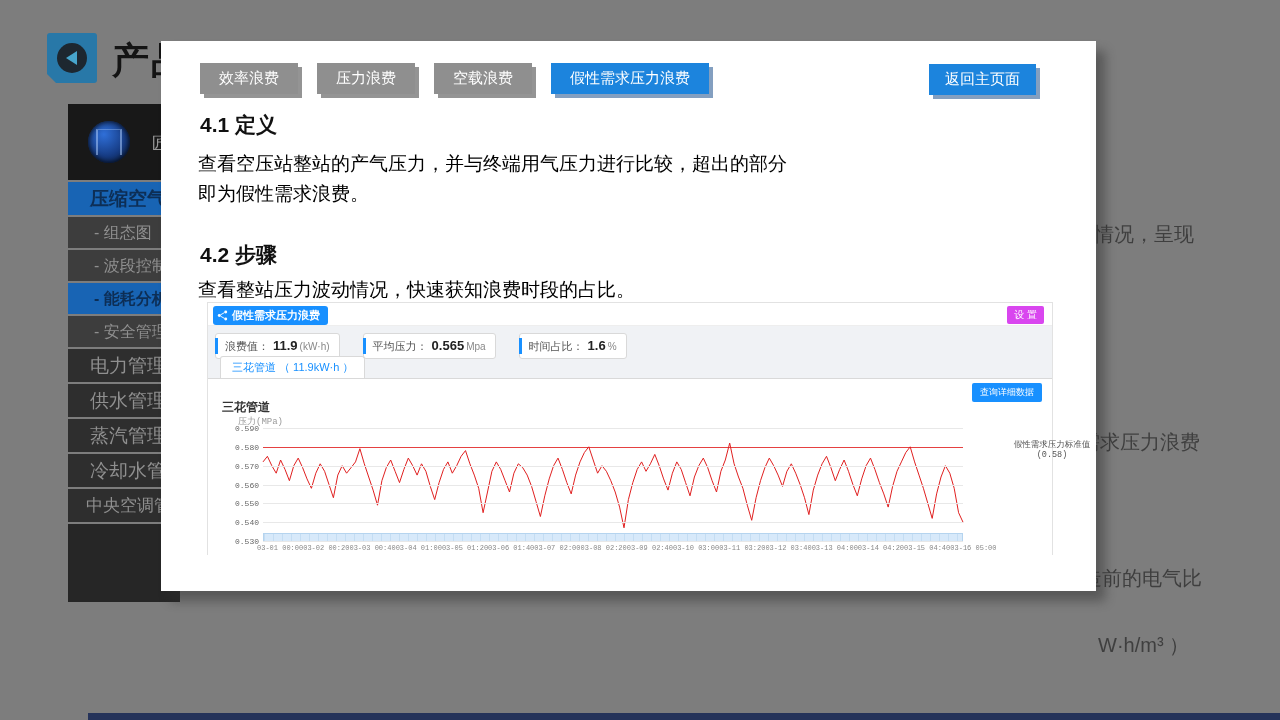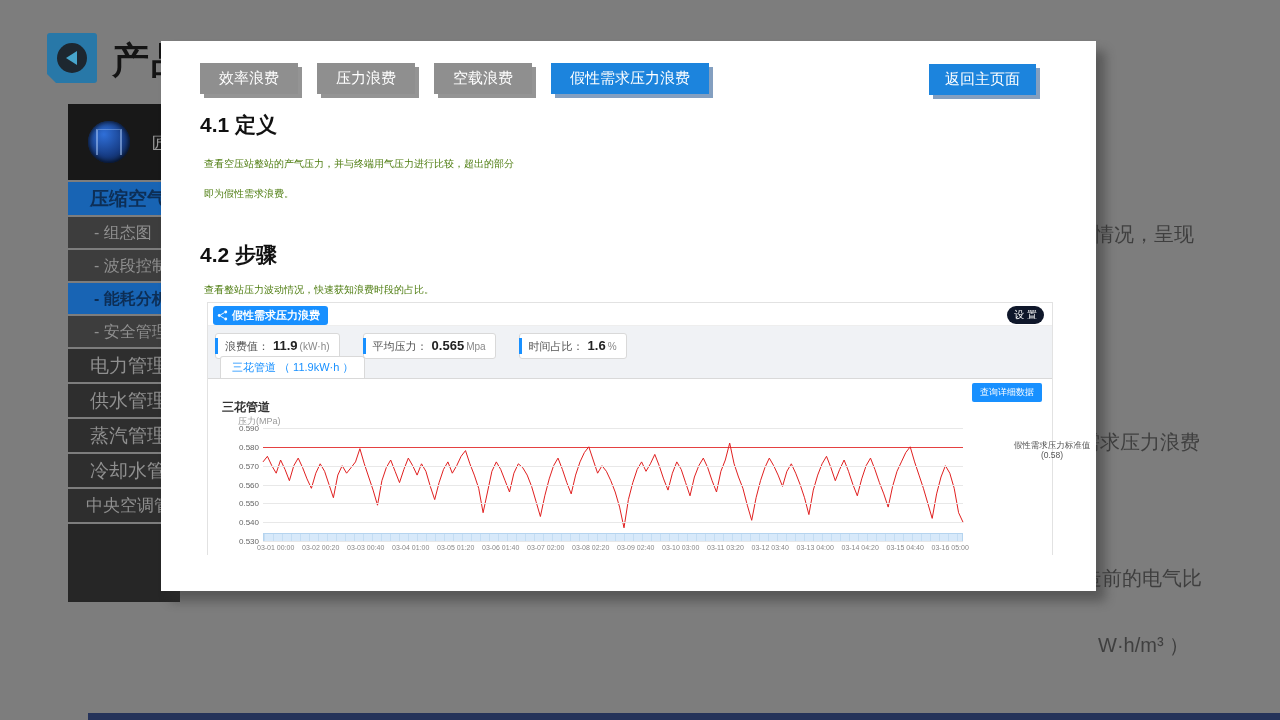--- a/index.html
+++ b/index.html
@@ -38,41 +38,41 @@
     box-shadow:9px 10px 10px rgba(45,45,45,.45); }
 
   .tab-row { position:absolute; left:39px; top:22px; width:860px; display:flex; gap:19px; }
   .wtab { border:none; color:#fff; background:#8f8f8f; font-size:15px; padding:6px 19px;
     box-shadow:4px 4px 0 rgba(60,60,60,.55); cursor:pointer; font-family:inherit; white-space:nowrap; }
   .wtab.active { background:#1c84dd; box-shadow:4px 4px 0 rgba(30,80,140,.55); }
   .return-btn { position:absolute; right:60px; top:23px; border:none; background:#1c84dd; color:#fff;
     font-size:15px; padding:6px 16px; box-shadow:4px 4px 0 rgba(30,80,140,.55); cursor:pointer; font-family:inherit; }
 
   .h-sec { position:absolute; left:39px; font-size:21px; font-weight:bold; color:#111; }
-  .p-sec { position:absolute; left:43px; font-size:10px; color:#4d7c0f; line-height:30px; }
+  .p-sec { position:absolute; left:37px; font-size:19px; color:#000000; line-height:30px; }
 
   
   .shot { position:absolute; left:46px; top:261px; width:846px; height:253px; background:#f0f2f5;
     border:1px solid #e2e2e2; font-family:"Liberation Sans", sans-serif; }
   .shot-top { height:23px; background:#fff; border-bottom:1px solid #eee; position:relative; }
   .shot-badge { position:absolute; left:5px; top:3px; background:#1890ff; color:#fff; font-size:11px;
     padding:2px 8px 2px 4px; border-radius:3px; display:flex; align-items:center; gap:4px; font-weight:bold; }
-  .set-btn { position:absolute; right:8px; top:3px; background:#0f172a; color:#fff; font-size:10px;
-    border:none; border-radius:9px; padding:2px 7px; cursor:pointer; font-family:inherit; }
+  .set-btn { position:absolute; right:8px; top:3px; background:#d946ef; color:#fff; font-size:10px;
+    border:none; border-radius:2px; padding:2px 7px; cursor:pointer; font-family:inherit; }
   .stats-row { position:absolute; left:7px; top:30px; display:flex; gap:23px;justify-content:center; }
   .stat-card { background:#fff; border:1px solid #d9d9d9; border-radius:3px; display:flex;
     align-items:baseline; padding:4px 9px; position:relative; }
   .stat-card:before { content:""; position:absolute; left:-1px; top:4px; bottom:4px; width:3px; background:#1890ff; }
   .stat-label { font-size:11px; color:#555; }
   .stat-value { font-size:13px; font-weight:bold; color:#222; margin-left:4px; }
   .stat-unit { font-size:10px; color:#888; margin-left:2px; }
   .pipe-tab-row { position:absolute; left:0; top:55px; width:100%; height:21px; border-bottom:1px solid #d9d9d9; }
   .pipe-tab { position:absolute; left:12px; bottom:0; background:#fff; border:1px solid #d9d9d9; border-bottom:none;
     color:#1890ff; font-size:11px; padding:3px 11px; border-radius:3px 3px 0 0; cursor:pointer; }
-  .shot-content { position:absolute; left:0; top:76px; width:100%; height:177px; background:#fff; }
+  .shot-content { position:absolute; left:0; top:76px; width:100%; height:177px; background:#fff;font-family:Liberation Mono, monospace; }
   .query-btn { position:absolute; right:10px; top:4px; background:#1890ff; color:#fff; border:none;
     border-radius:2px; font-size:9px; padding:3px 8px; cursor:pointer; font-family:inherit; }
   .chart-title { position:absolute; left:14px; top:20px; font-size:12px; font-weight:bold; color:#333; }
   .ylab { position:absolute; left:30px; top:36px; font-size:9px; color:#999; }
   .plot { position:absolute; left:55px; top:49px; width:700px; height:113px; }
   .gline { position:absolute; left:0; width:100%; height:1px; background:#e8e8e8; }
   .gline.ref { background:#e02020; opacity:.85; }
   .ytick { position:absolute; left:-36px; width:32px; text-align:right; font-size:8px; color:#666; }
   .plot svg { position:absolute; left:0; top:0; overflow:visible; }
   .zoombar { position:absolute; left:0; top:105px; width:100%; height:9px; background:#d7e9fa;

